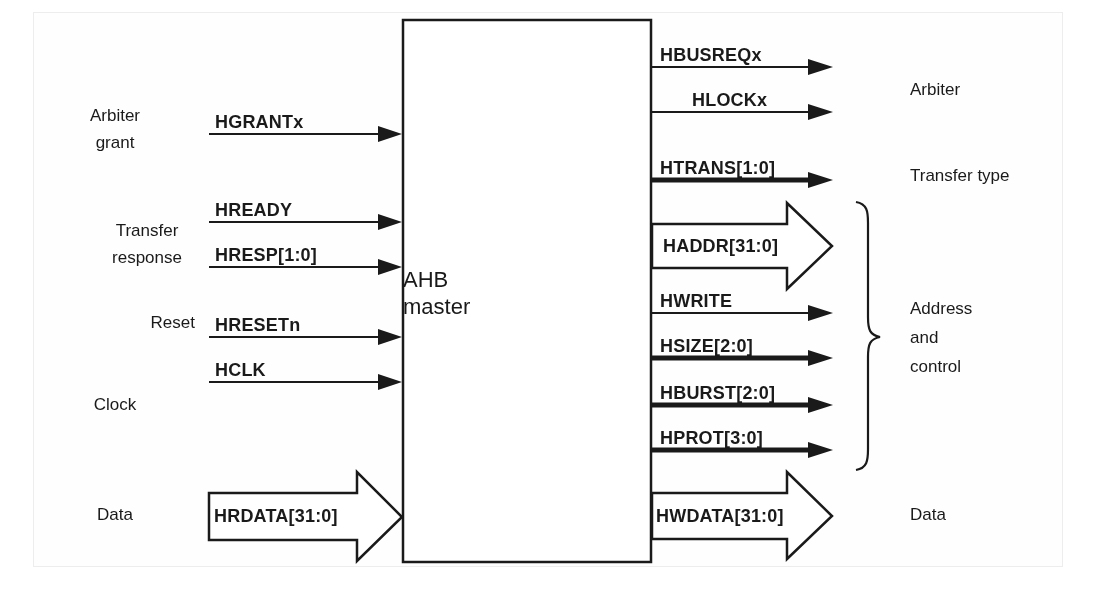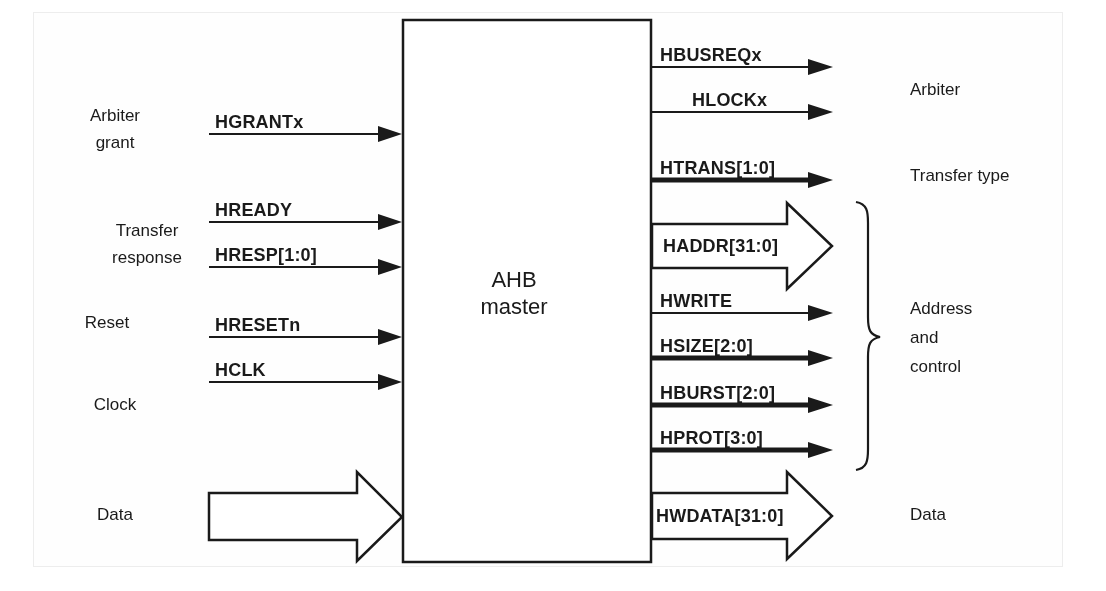--- a/index.html
+++ b/index.html
@@ -44,21 +44,20 @@
     line-height: 29px;
   }
   .slabel {
     font-size: 18px;
     line-height: 22px;
     font-weight: 700;
     letter-spacing: 0.2px;
   }
   .blocklabel {
     width: 222px;
-    text-align: center;
     font-size: 22px;
     line-height: 27px;
   }
 </style>
 </head>
 <body>
 
 <div id="canvas">
 
   <div id="figure-frame"></div>
@@ -132,35 +131,36 @@
   </div>
 
   <div class="lbl glabel center" style="left:35px; top:102px;">
     <div>Arbiter</div>
     <div>grant</div>
   </div>
   <div class="lbl glabel center" style="left:35px; top:217px;padding-left:32px;">
     <div>Transfer</div>
     <div>response</div>
   </div>
-  <div class="lbl glabel center" style="left:27px; top:309px;">
+  <div class="lbl glabel center" style="left:35px; top:309px;text-align:right;">
     <div>Reset</div>
   </div>
   <div class="lbl glabel center" style="left:35px; top:355px;margin-top:36px;">
     <div>Clock</div>
   </div>
   <div class="lbl glabel center" style="left:35px; top:501px;">
     <div>Data</div>
   </div>
 
   <div class="lbl slabel" style="left:215px; top:111px;">HGRANTx</div>
   <div class="lbl slabel" style="left:215px; top:199px;">HREADY</div>
   <div class="lbl slabel" style="left:215px; top:244px;">HRESP[1:0]</div>
   <div class="lbl slabel" style="left:215px; top:314px;">HRESETn</div>
   <div class="lbl slabel" style="left:215px; top:359px;">HCLK</div>
+  <div class="lbl slabel" style="left:214px; top:505px;">HRDATA[31:0]</div>
 
   <div class="lbl slabel" style="left:660px; top:44px;">HBUSREQx</div>
   <div class="lbl slabel" style="left:660px; top:89px;margin-left:32px;">HLOCKx</div>
   <div class="lbl slabel" style="left:660px; top:157px;">HTRANS[1:0]</div>
   <div class="lbl slabel" style="left:663px; top:235px;">HADDR[31:0]</div>
   <div class="lbl slabel" style="left:660px; top:290px;">HWRITE</div>
   <div class="lbl slabel" style="left:660px; top:335px;">HSIZE[2:0]</div>
   <div class="lbl slabel" style="left:660px; top:382px;">HBURST[2:0]</div>
   <div class="lbl slabel" style="left:660px; top:427px;">HPROT[3:0]</div>
   <div class="lbl slabel" style="left:656px; top:505px;">HWDATA[31:0]</div>

